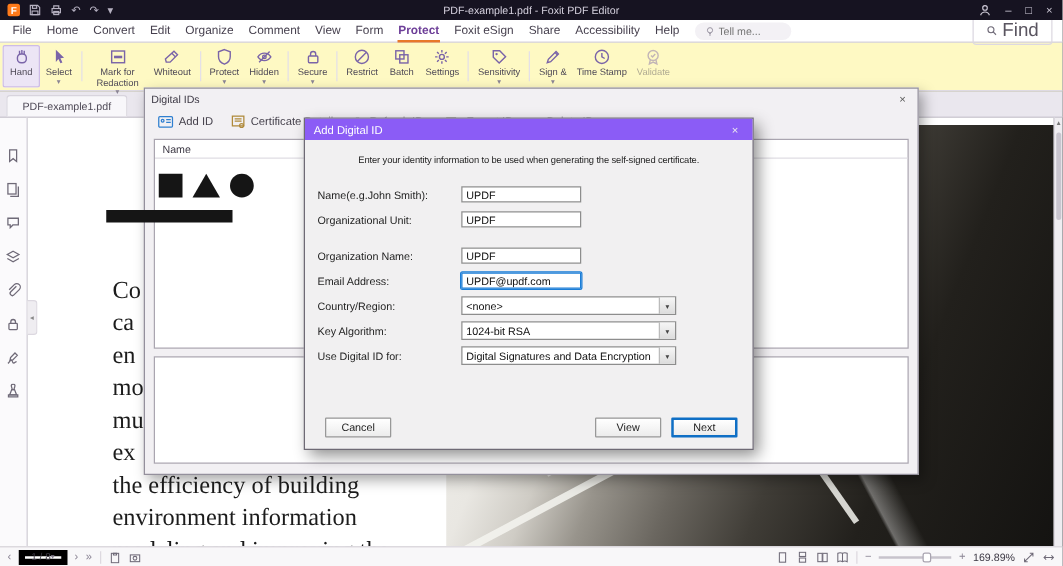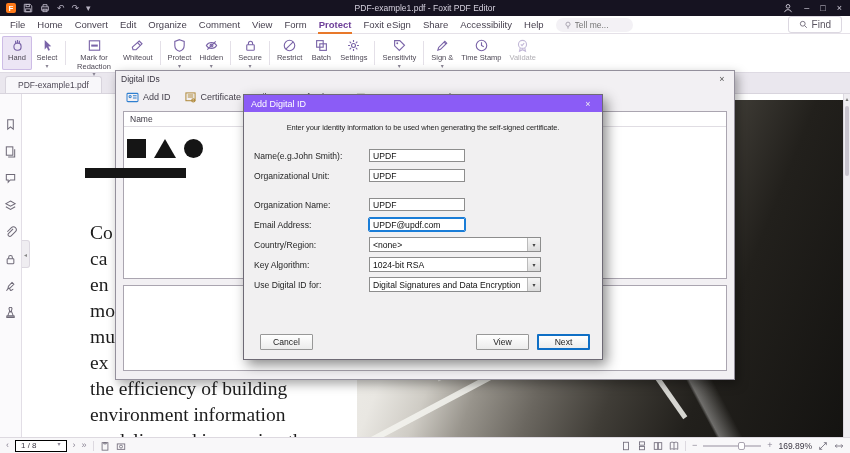--- a/index.html
+++ b/index.html
@@ -17,25 +17,25 @@
   .tb-right svg { width:10px; height:10px; stroke:#cfcbd8; fill:none; stroke-width:1.1; display:block; }
 
   
   .menubar { position:absolute; top:16px; left:0; right:0; height:18px; background:#fff; border-bottom:1px solid #e5e1e8; display:flex; align-items:center; padding-left:4px; font-size:9.5px; color:#453f4d; z-index:5; }
   .m-item { padding:3px 6px 4px; position:relative; white-space:nowrap; }
   .m-item.active { color:#6d3e98; font-weight:bold; }
   .m-item.active::after { content:""; position:absolute; left:5px; right:5px; bottom:0; height:2px; background:#e8782a; }
   .tellme { display:flex; align-items:center; gap:3px; background:#f3f1f5; border-radius:9px; padding:2px 8px; margin-left:6px; color:#9a95a3; }
   .tellme svg { width:8px; height:8px; stroke:#9a95a3; fill:none; stroke-width:1; }
   .tellme input { border:none; background:transparent; font-size:8.5px; width:50px; color:#6b6675; outline:none; font-family:inherit; }
-  .findbox { margin-left:auto; margin-right:8px; display:flex; align-items:center; gap:4px; border:1px solid #dcd8e1; border-radius:3px; padding:2px 10px; color:#5a5560; font-size:10px; }
+  .findbox { margin-left:auto; margin-right:8px; display:flex; align-items:center; gap:4px; border:1px solid #dcd8e1; border-radius:3px; padding:2px 10px; color:#5a5560; font-size:15px; }
   .findbox svg { width:9px; height:9px; stroke:#6f6a78; fill:none; stroke-width:1.2; }
 
   
-  .ribbon { position:absolute; top:34px; left:0; right:0; height:39px; background:#ffffff; border-bottom:1px solid #dedae3; display:flex; align-items:stretch; padding:2px; z-index:4; }
+  .ribbon { position:absolute; top:34px; left:0; right:0; height:39px; background:#fef9c3; border-bottom:1px solid #dedae3; display:flex; align-items:stretch; padding:2px; z-index:4; }
   .rb-tool { display:flex; flex-direction:column; align-items:center; justify-content:flex-start; padding:2px 4px 1px; min-width:30px; max-width:50px; font-size:7.5px; line-height:1.15; color:#4e4956; text-align:center; border-radius:2px; }
   .rb-tool svg { width:15px; height:15px; stroke:#7a64a8; fill:none; stroke-width:1.2; flex:none; margin-bottom:1px; }
   .rb-tool svg .fill { fill:#7a64a8; stroke:none; }
   .rb-tool.active { background:#ece5f5; box-shadow:inset 0 0 0 1px #cdbce6; }
   .rb-tool.disabled { opacity:.45; }
   .rb-caret { font-size:6px; color:#8a8494; }
   .rb-sep { width:1px; background:#e4e0e8; margin:5px 3px; flex:none; }
 
   
   .tabbar { position:absolute; top:73px; left:0; right:0; height:21px; background:#eae7ee; border-bottom:1px solid #d8d4dd; z-index:3; }
@@ -93,21 +93,21 @@
   .ftext.focused { border:1px solid #1a7dd7; outline:1px solid #1a7dd7; border-radius:1px; }
   .fselect { width:172px; height:15px; border:1px solid #8d8d8d; background:#fff; display:flex; align-items:center; font-size:8.6px; padding-left:3px; color:#111; }
   .sel-caret { margin-left:auto; width:13px; align-self:stretch; background:linear-gradient(#f6f6f6,#dcdcdc); border-left:1px solid #bbb; display:flex; align-items:center; justify-content:center; font-size:6px; color:#444; }
   .btnrow { position:absolute; left:16px; right:12px; bottom:9px; display:flex; align-items:center; }
   .btn { width:53px; height:16px; border:1px solid #989898; background:linear-gradient(#fff,#ececec); font-size:8.6px; display:flex; align-items:center; justify-content:center; color:#222; border-radius:1px; }
   .btn-back { margin-left:auto; }
   .btn-next { margin-left:8px; border:2px solid #0f6fc5; }
 
   
   .statusbar { position:absolute; left:0; right:0; bottom:0; height:16px; background:#f8f7f9; border-top:1px solid #ddd9e0; display:flex; align-items:center; padding:0 6px; gap:6px; font-size:8.5px; color:#5a5560; z-index:50; }
-  .page-box { display:flex; gap:21px; border:1px solid #000000; background:#fff; padding:0 5px; height:12px; font-size:8px; color:#3c3844; }
+  .page-box { display:flex; align-items:center; gap:0; border:5px solid #000000; background:#fff; padding:0 5px; height:12px; font-size:8px; color:#3c3844; }
   .sb-ico svg { width:10px; height:10px; stroke:#6f6a78; fill:none; stroke-width:1; display:block; }
   .sb-glyph { font-size:9px; color:#8a8494; line-height:1; }
   .sb-right { margin-left:auto; display:flex; align-items:center; gap:6px; }
   .zoom-track { width:58px; height:2px; background:#c7c3cc; position:relative; }
   .zoom-knob { position:absolute; left:60%; top:-3px; width:7px; height:8px; background:#fff; border:1px solid #a9a4b0; border-radius:2px; }
   .zoom-text { font-size:8.5px; color:#3c3844; }
   .sb-vsep { width:1px; height:10px; background:#ddd9e0; }
 </style>
 </head>
 <body>

